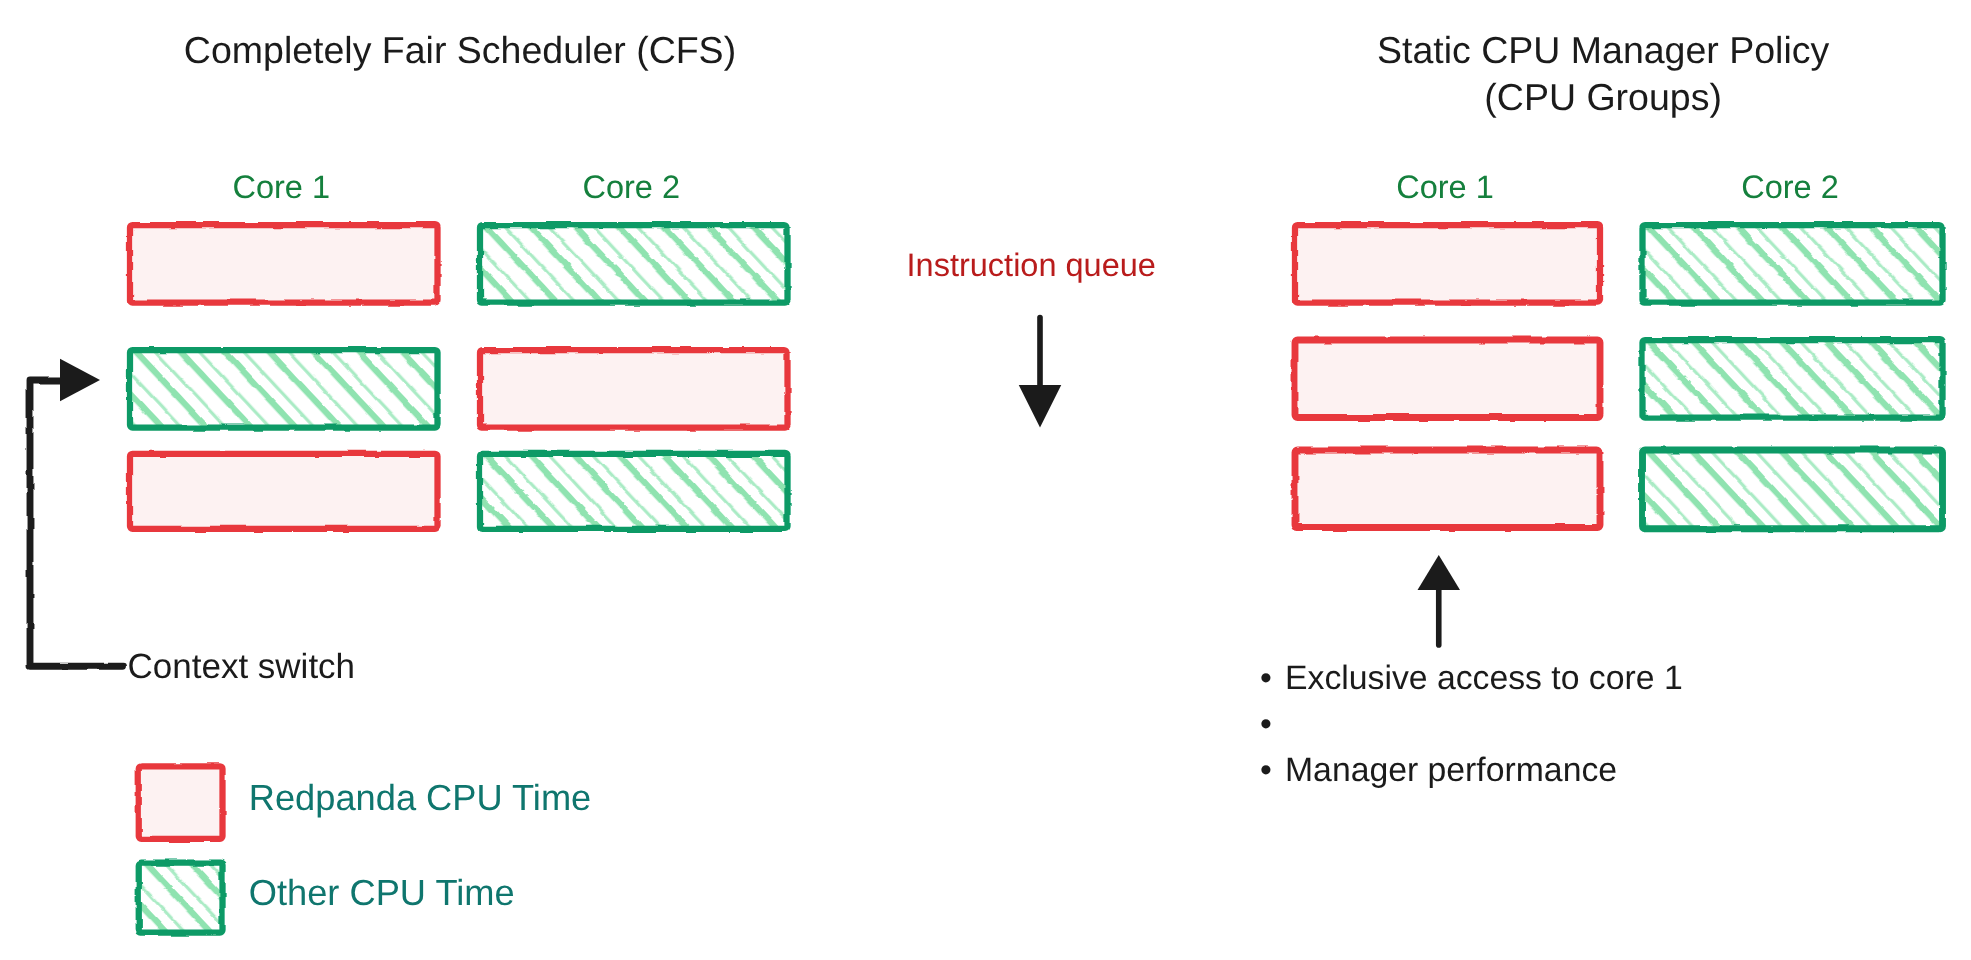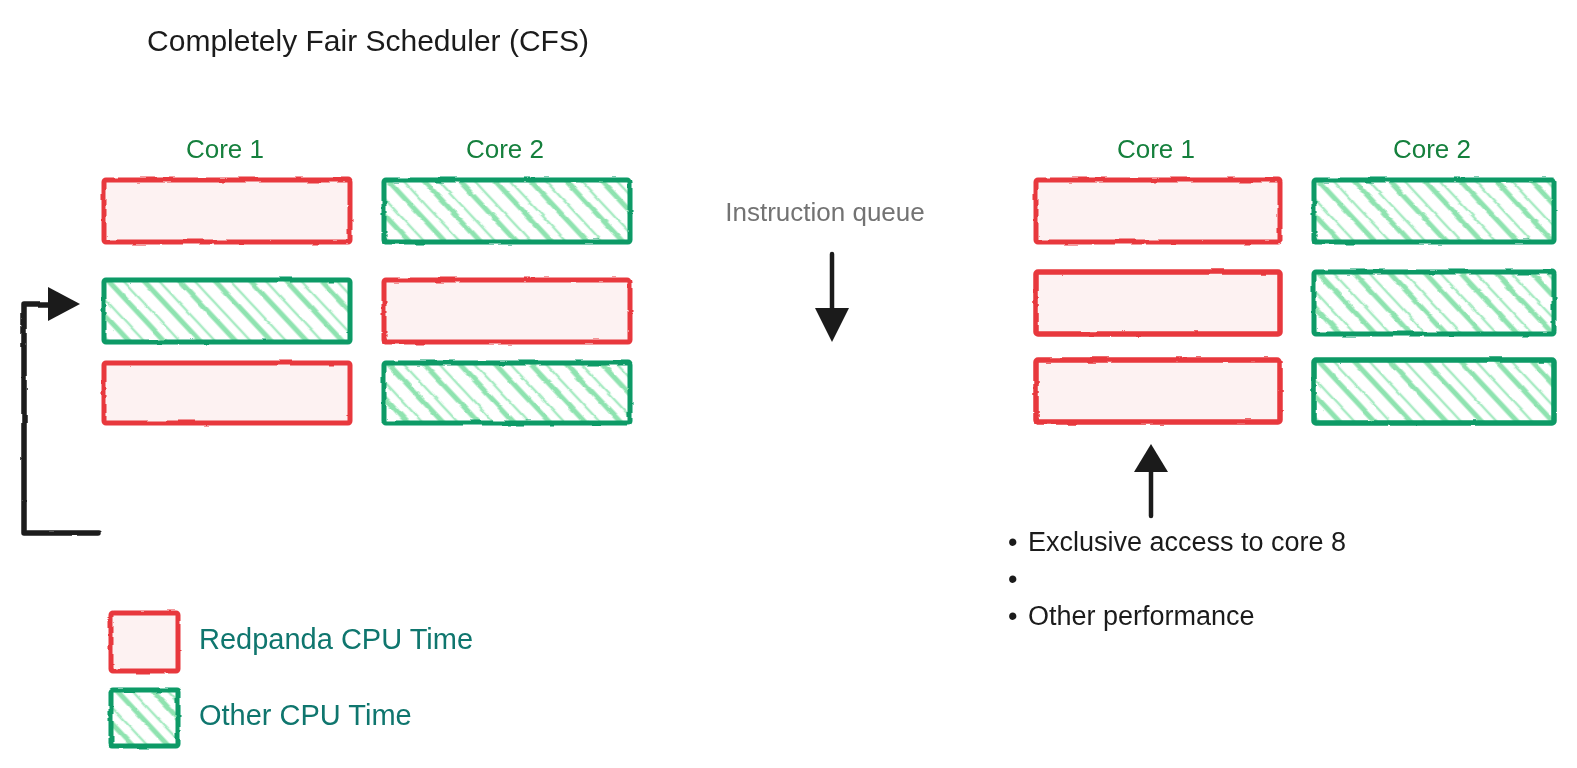--- a/index.html
+++ b/index.html
@@ -31,21 +31,21 @@
   }
   .core-label {
     text-align: center;
     font-size: 26px;
     line-height: 30px;
     color: #15803d;
   }
   .mid-label {
     font-size: 26px;
     line-height: 30px;
-    color: #737373;
+    color: #b91c1c;
     text-align: center;
     white-space: nowrap;
   }
   .ctx-label {
     font-size: 28px;
     line-height: 32px;
     color: #1b1b1b;
     white-space: nowrap;
   }
   .legend-label {
@@ -158,20 +158,21 @@
 
   <div class="abs" style="left:8px; top:285px;">
     <svg width="110" height="265" viewBox="0 0 110 265">
       <g filter="url(#rough3)">
         <path d="M 90 248 L 16 248 L 16 19 L 46 19" fill="none" stroke="#1b1b1b" stroke-width="5.5" stroke-linecap="round" stroke-linejoin="round"></path>
       </g>
       <path d="M 40 2 L 72 19 L 40 36 Z" fill="#1b1b1b"></path>
     </svg>
   </div>
 
+  <div class="abs ctx-label" style="left:102px; top:517px;">Context switch</div>
 
   <div class="abs" style="left:100px; top:600px;">
 
     <div class="abs" style="left:0px; top:0px;">
       <div class="abs" style="left:0px; top:0px;">
         <svg width="86" height="76" viewBox="0 0 86 76">
           <g filter="url(#rough)">
             <rect x="11" y="13" width="67" height="58" rx="2" fill="#fdf2f2" stroke="#e8383d" stroke-width="5" stroke-linejoin="round"></rect>
           </g>
         </svg>
@@ -196,20 +197,22 @@
 
   <div class="abs mid-label" style="left:680px; top:197px; width:290px;">Instruction queue</div>
 
   <div class="abs" style="left:805px; top:252px;">
     <svg width="54" height="92" viewBox="0 0 54 92">
       <path d="M 27 2 L 27 62" fill="none" stroke="#1b1b1b" stroke-width="4.5" stroke-linecap="round"></path>
       <path d="M 10 56 L 44 56 L 27 90 Z" fill="#1b1b1b"></path>
     </svg>
   </div>
 
+  <div class="abs panel-title" style="left:990px; top:22px; width:585px;">Static CPU Manager Policy
+(CPU Groups)</div>
 
   <div class="abs core-label" style="left:1034px; top:134px; width:244px;">Core 1</div>
 
   <div class="abs core-label" style="left:1311px; top:134px; width:242px;">Core 2</div>
 
   <div class="abs" style="left:1028px; top:172px;">
     <svg width="260" height="76" viewBox="0 0 260 76">
       <g filter="url(#rough)">
         <rect x="8" y="8" width="244" height="62" rx="2" fill="#fdf2f2" stroke="#e8383d" stroke-width="5" stroke-linejoin="round"></rect>
       </g>
@@ -265,24 +268,24 @@
   <div class="abs" style="left:1126px; top:442px;">
     <svg width="52" height="80" viewBox="0 0 52 80">
       <path d="M 25 74 L 25 22" fill="none" stroke="#1b1b1b" stroke-width="4.5" stroke-linecap="round"></path>
       <path d="M 8 30 L 25 2 L 42 30 Z" fill="#1b1b1b"></path>
     </svg>
   </div>
 
   <div class="abs" style="left:1008px; top:524px;">
     <div class="bullet-row">
       <span class="bullet-dot">•</span>
-      <span>Exclusive access to core 8</span>
+      <span>Exclusive access to core 1</span>
     </div>
     <div class="bullet-row">
       <span class="bullet-dot">•</span>
     </div>
     <div class="bullet-row">
       <span class="bullet-dot">•</span>
-      <span>Other performance</span>
+      <span>Manager performance</span>
     </div>
   </div>
 
 </div>
 
 </body></html>

